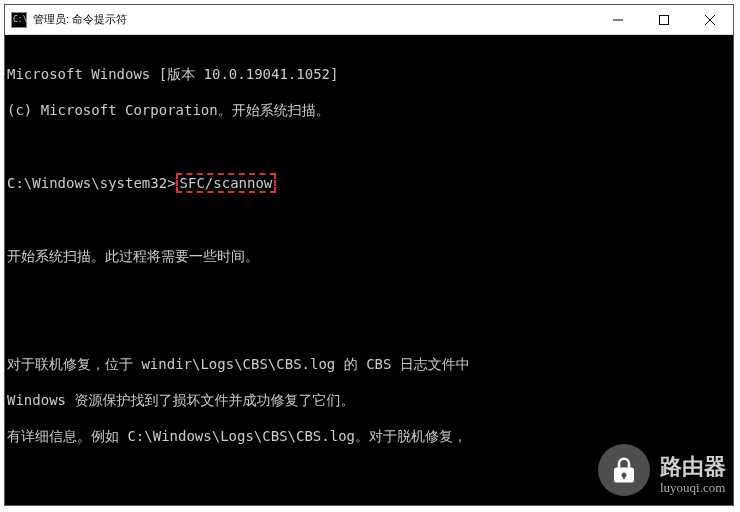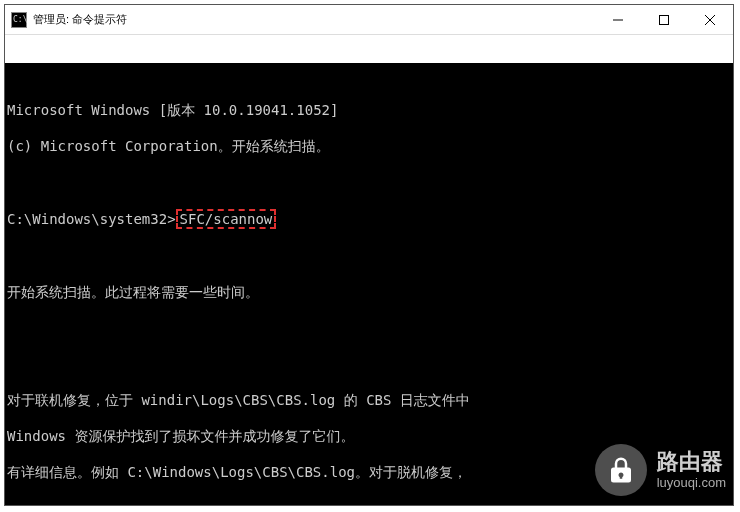--- a/index.html
+++ b/index.html
@@ -64,56 +64,55 @@
     font-size: 12px;
   }
   .win-btn svg { width: 10px; height: 10px; stroke: #000; stroke-width: 1; fill: none; }
   .terminal {
     flex: 1;
     background: #000;
     color: #ccc;
     font-family: "NSimSun", "SimSun", Consolas, monospace;
     font-size: 14px;
     line-height: 18px;
-    padding: 20px 2px;
+    padding: 12px 2px;
     white-space: pre;
     overflow: hidden;
     position: relative;
-    margin-top: 28px;
   }
   .term-line { display: block; }
   .highlight-box {
     border: 2px dashed #e03030;
     padding: 0 2px;
     display: inline-block;
     line-height: 16px;
   }
   
   .watermark {
     position: absolute;
     right: 14px;
     bottom: 16px;
     display: flex;
-    align-items: center;
+    align-items: flex-end;
     gap: 10px;
     pointer-events: none;
   }
   .wm-circle {
     width: 52px;
     height: 52px;
     border-radius: 50%;
     background: rgba(120,120,120,0.65);
     display: flex;
     align-items: center;
     justify-content: center;
   }
   .wm-circle svg { width: 30px; height: 30px; fill: #fff; }
   .wm-text { display: flex; flex-direction: column; line-height: 1.2; }
   .wm-title { font-size: 22px; font-weight: 600; color: rgba(230,230,230,0.9); font-family: "Microsoft YaHei", sans-serif; }
-  .wm-url { font-size: 13px; color: rgba(200,200,200,0.85); }
+  .wm-url { font-size: 13px; color: rgba(200,200,200,0.85); font-family: Liberation Serif, serif; }
 </style>
 </head>
 <body>
 
 <div class="window">
   <div class="titlebar">
     <span class="titlebar-icon">C:\</span>
     <span class="titlebar-text">管理员: 命令提示符</span>
     <div class="win-controls">
       <div class="win-btn">

